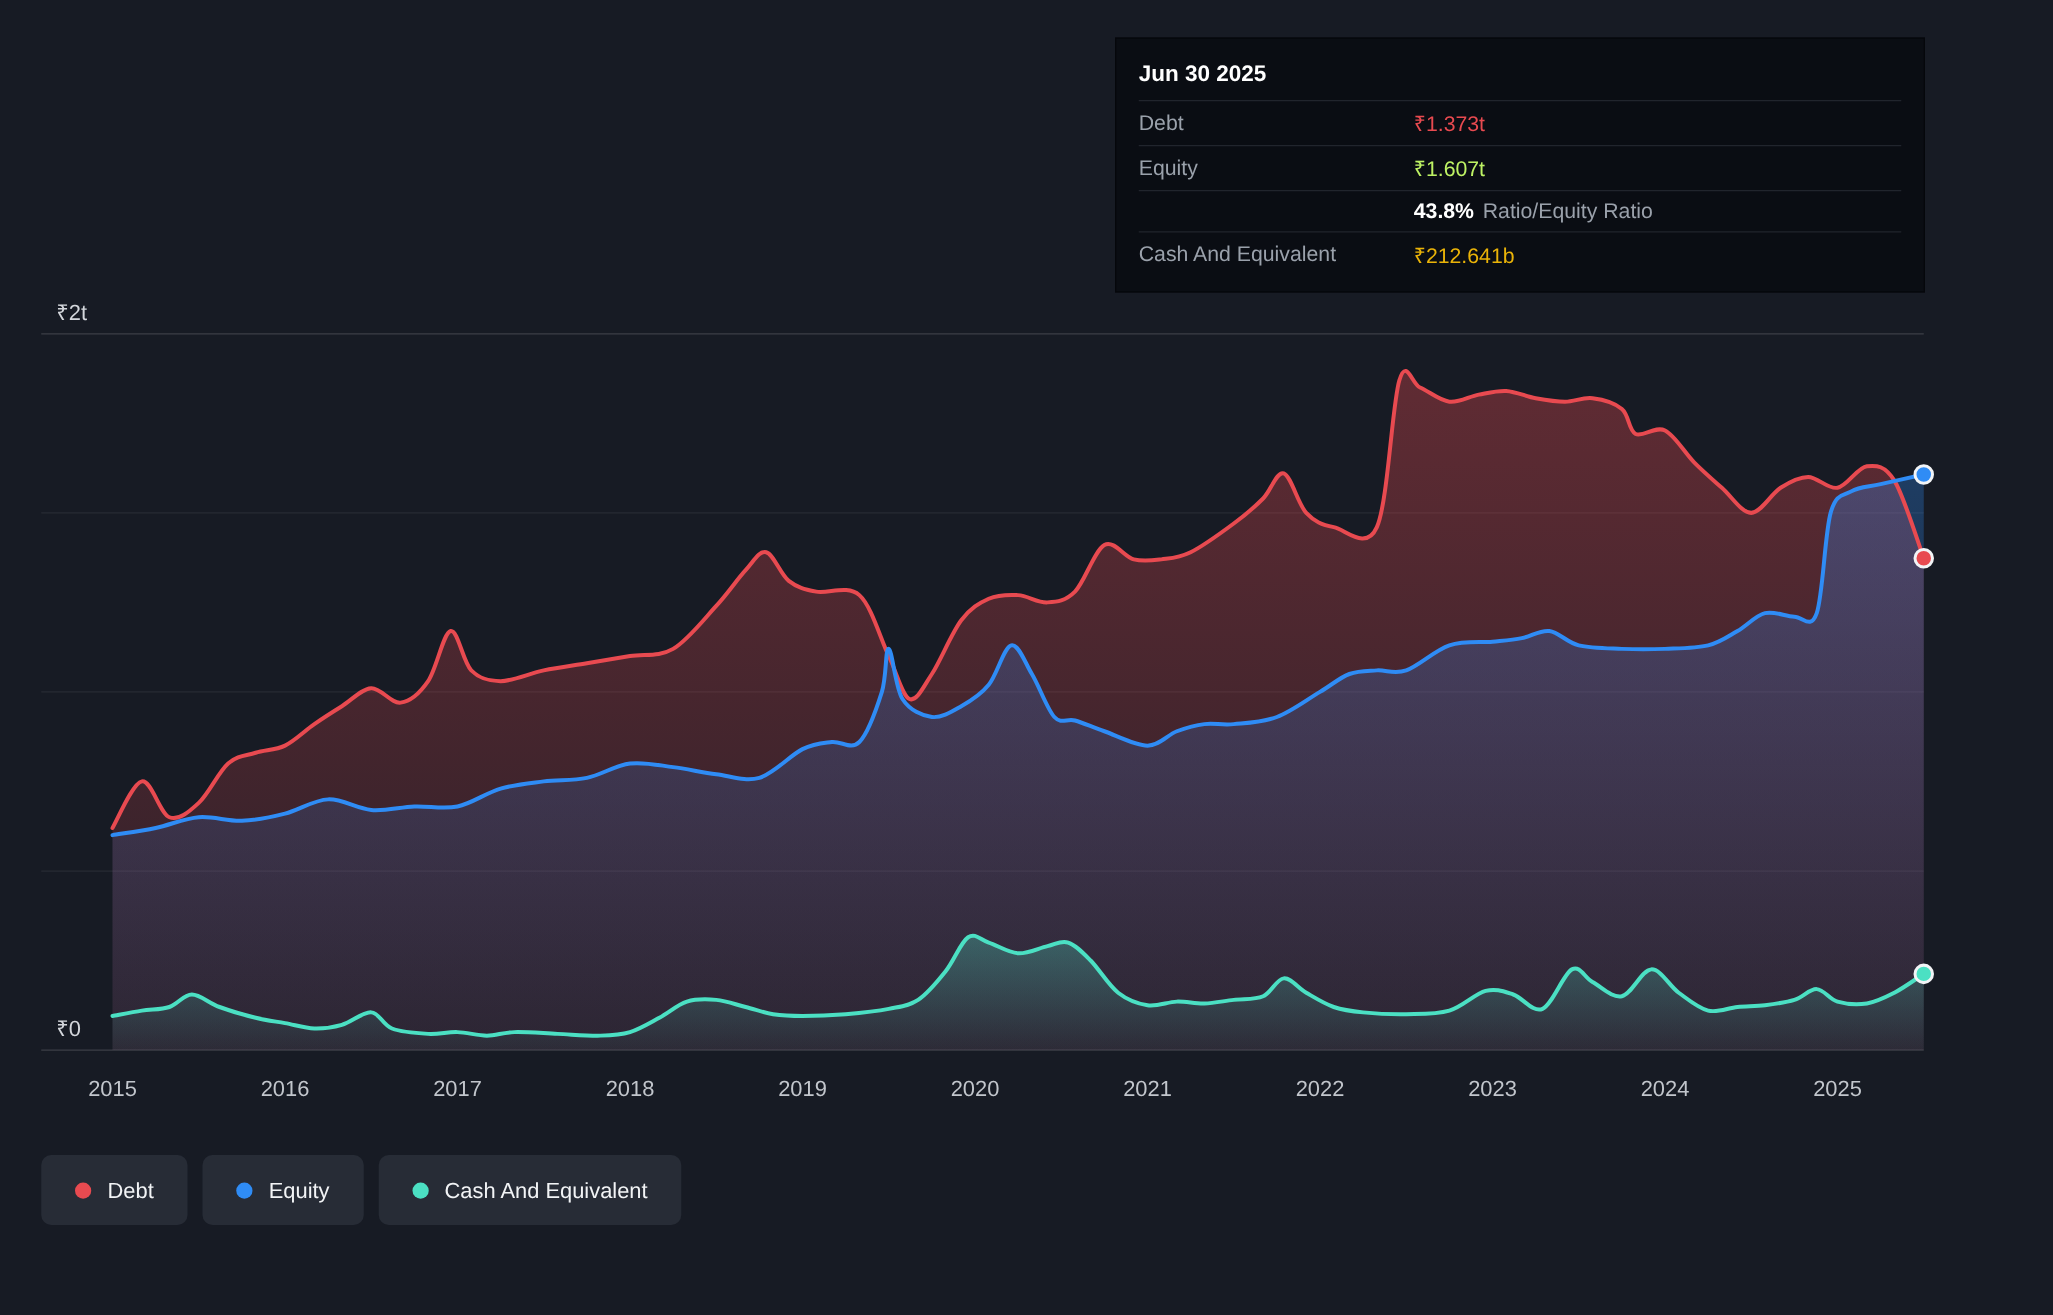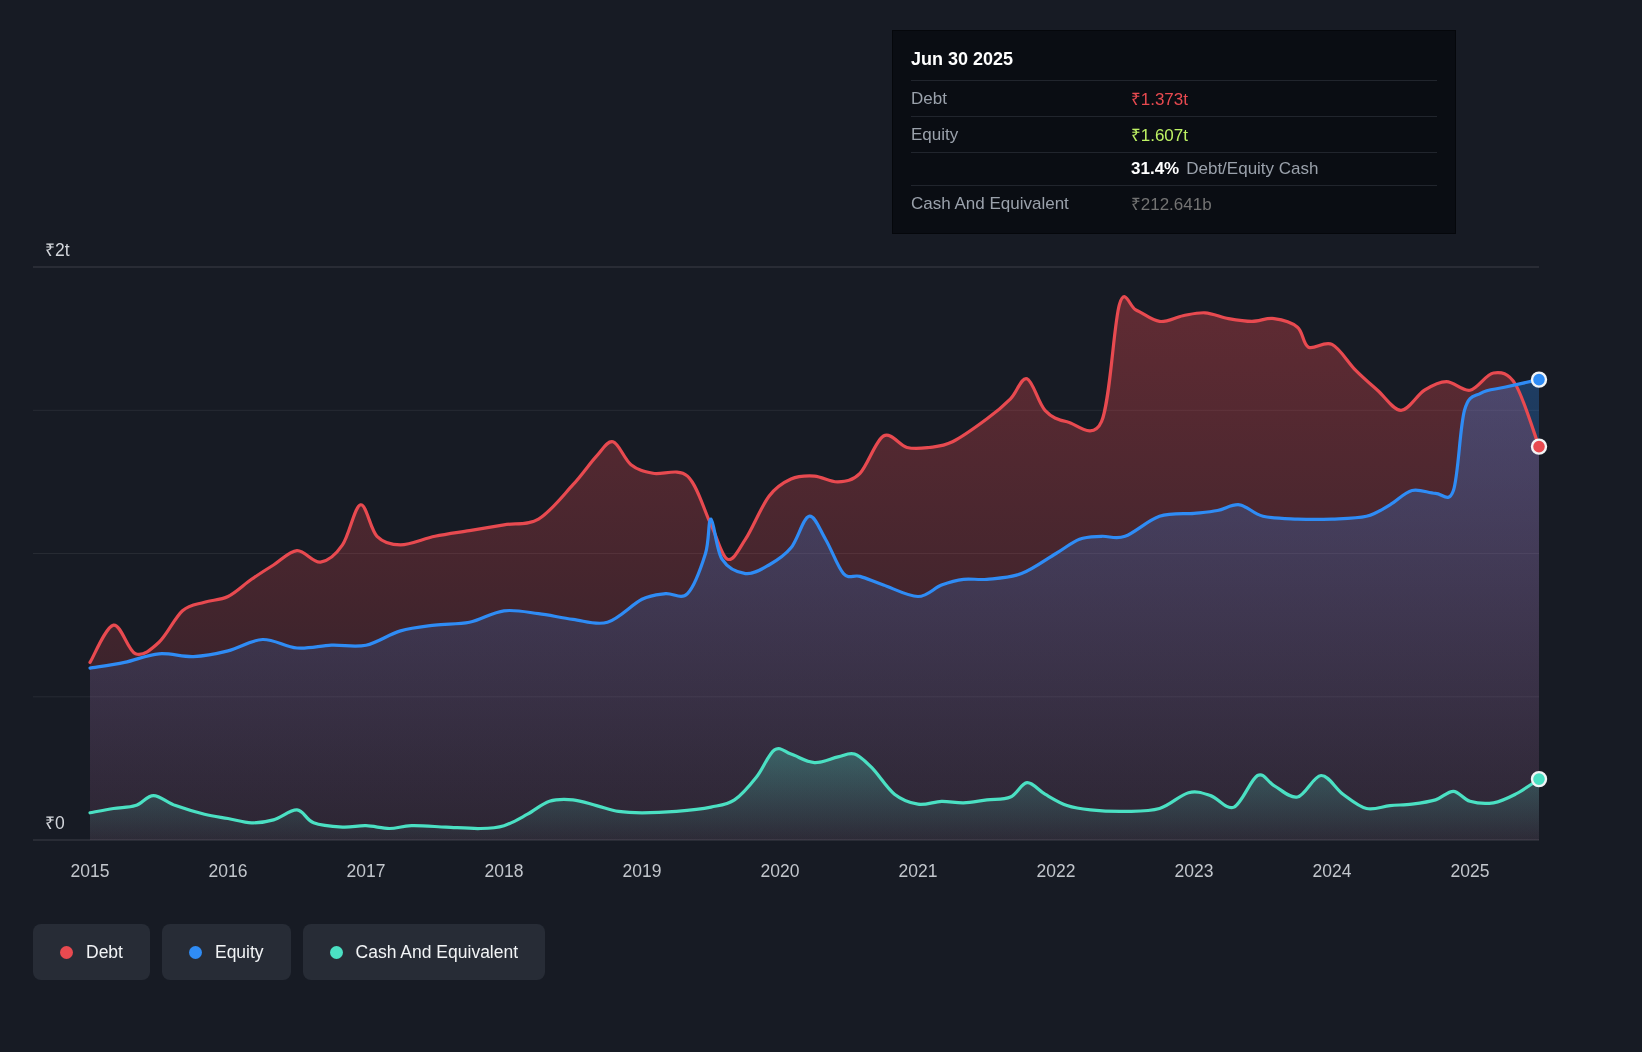--- a/index.html
+++ b/index.html
@@ -4,31 +4,31 @@
 <style>
   html,body{margin:0;padding:0;background:#171b24;}
   body{font-family:"Liberation Sans", sans-serif; -webkit-font-smoothing:antialiased;}
   .page{position:relative;width:1642px;height:1052px;background:#171b24;overflow:hidden;}
 
   
   #chart{position:absolute;left:0;top:0;width:1642px;height:1052px;display:block;}
 
   
   .tooltip{
-    position:absolute;left:892px;top:30px;width:564px;box-sizing:border-box;
+    position:absolute;left:892px;top:30px;width:648px;box-sizing:border-box;
     background:#0a0d13;border:1px solid #05070b;padding:10px 18px 12px 18px;
     color:#fff;z-index:5;
   }
   .tt-title{font-size:18px;font-weight:700;color:#ffffff;padding:8px 0 10px 0;}
   .tt-row{display:flex;align-items:center;padding:6px 0;border-top:1px solid #21252d;font-size:17px;}
   .tt-label{flex:0 0 220px;color:#9aa1ab;}
   .tt-value{flex:1;font-weight:400;}
   .val-debt{color:#e84a50;}
   .val-equity{color:#bef264;}
-  .val-cash{color:#737373;}
+  .val-cash{color:#eab308;}
   .tt-ratio .tt-value{font-weight:400;color:#ffffff;}
   .tt-ratio b{font-weight:700;color:#ffffff;}
   .tt-muted{color:#9aa1ab;margin-left:7px;}
 
   
   .legend{position:absolute;left:33px;top:924px;display:flex;gap:12px;z-index:4;}
   .legend-pill{
     display:flex;align-items:center;gap:13px;height:56px;padding:0 27px;
     background:#272c36;border-radius:8px;color:#f2f4f6;font-size:17.5px;cursor:pointer;
   }
@@ -89,21 +89,21 @@
       <span class="tt-label">Debt</span>
       <span class="tt-value val-debt">₹1.373t</span>
     </div>
     <div class="tt-row">
       <span class="tt-label">Equity</span>
       <span class="tt-value val-equity">₹1.607t</span>
     </div>
     <div class="tt-row tt-ratio">
       <span class="tt-label"></span>
       <span class="tt-value">
-        <b>31.4%</b><span class="tt-muted">Debt/Equity Cash</span>
+        <b>43.8%</b><span class="tt-muted">Ratio/Equity Ratio</span>
       </span>
     </div>
     <div class="tt-row">
       <span class="tt-label">Cash And Equivalent</span>
       <span class="tt-value val-cash">₹212.641b</span>
     </div>
   </div>
 
   <div class="legend">
     <div class="legend-pill">

